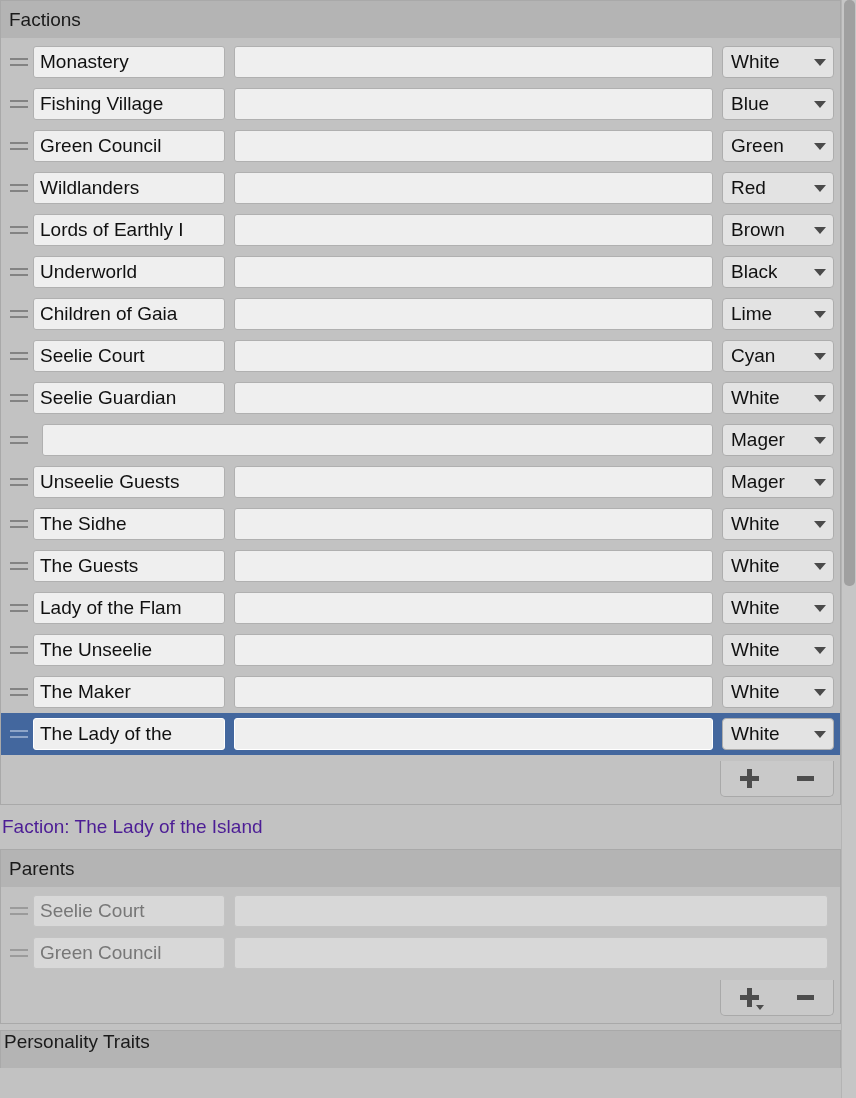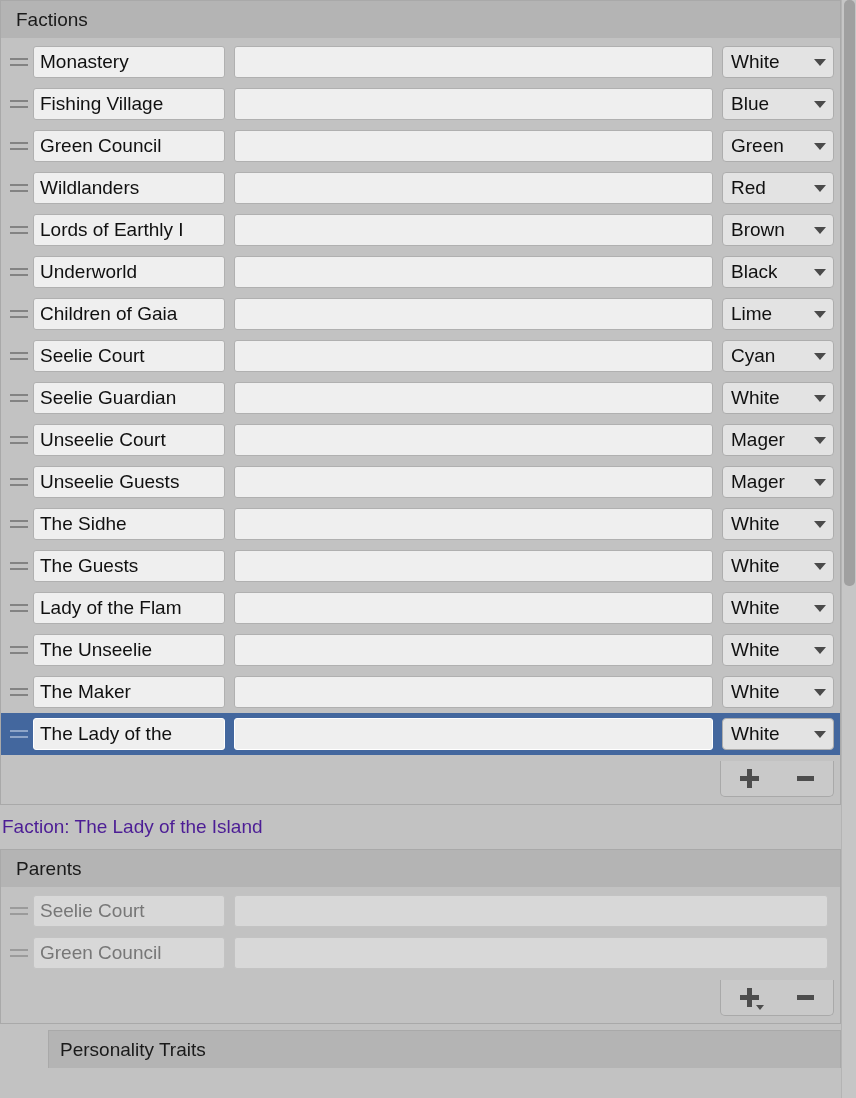--- a/index.html
+++ b/index.html
@@ -61,21 +61,21 @@
     background: #c2c2c2;
   }
 
   .panel-header {
     height: 38px;
     background: #b4b4b4;
     border: 1px solid #a9a9a9;
     border-bottom: none;
     display: flex;
     align-items: center;
-    padding-left: 15px;
+    padding-left: 8px;
     font-size: 19px;
     color: #1a1a1a;
   }
 
   .panel-body {
     background: #c2c2c2;
     border-left: 1px solid #a9a9a9;
     border-right: 1px solid #a9a9a9;
     padding: 3px 0 6px 0;
   }
@@ -246,26 +246,24 @@
   }
   .spacer-6  { height: 6px; }
 
   
   .cut-header {
     height: 38px;
     background: #b4b4b4;
     border: 1px solid #a9a9a9;
     border-bottom: none;
     display: flex;
-    align-items: center;
-    padding-left: 11px;
+    padding-left: 3px;
     font-size: 19px;
     color: #1a1a1a;
     overflow: hidden;
-    margin-left: 48px;
   }
 </style>
 </head>
 <body>
 
 <div class="root">
 
   <div class="content">
 
     <div class="panel">
@@ -379,21 +377,20 @@
             <div class="dd">
               <span class="lbl">White</span>
               <span class="caret"></span>
             </div>
           </div>
           <div class="row">
             <div class="drag-handle">
               <i></i>
               <i></i>
             </div>
-            <div class="tf name">Unseelie Court</div>
             <div class="tf desc"></div>
             <div class="dd">
               <span class="lbl">Mager</span>
               <span class="caret"></span>
             </div>
           </div>
           <div class="row">
             <div class="drag-handle">
               <i></i>
               <i></i>

